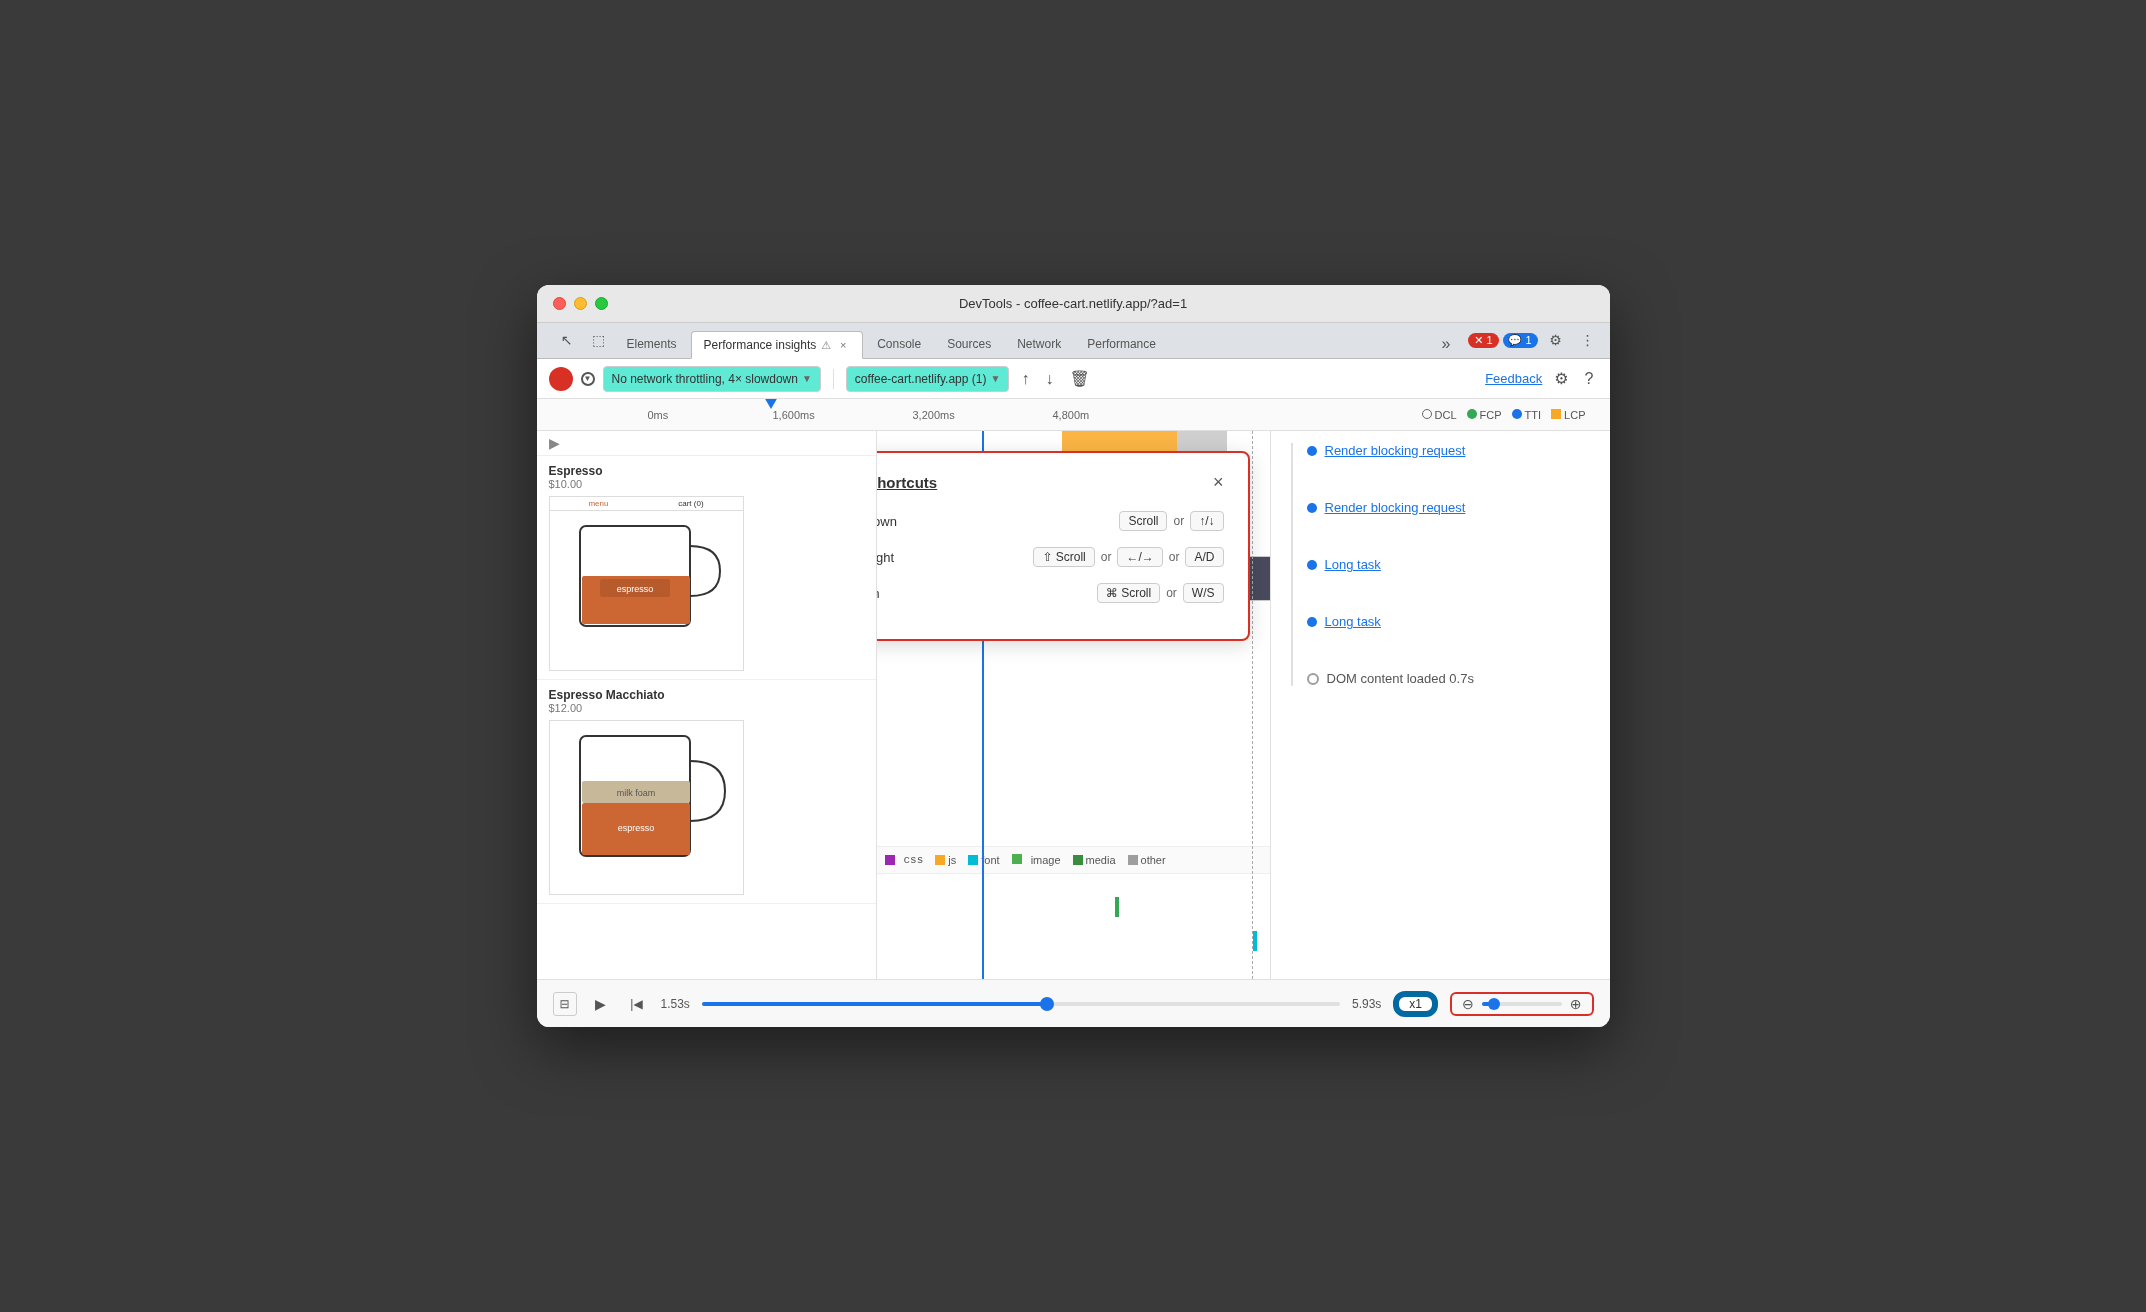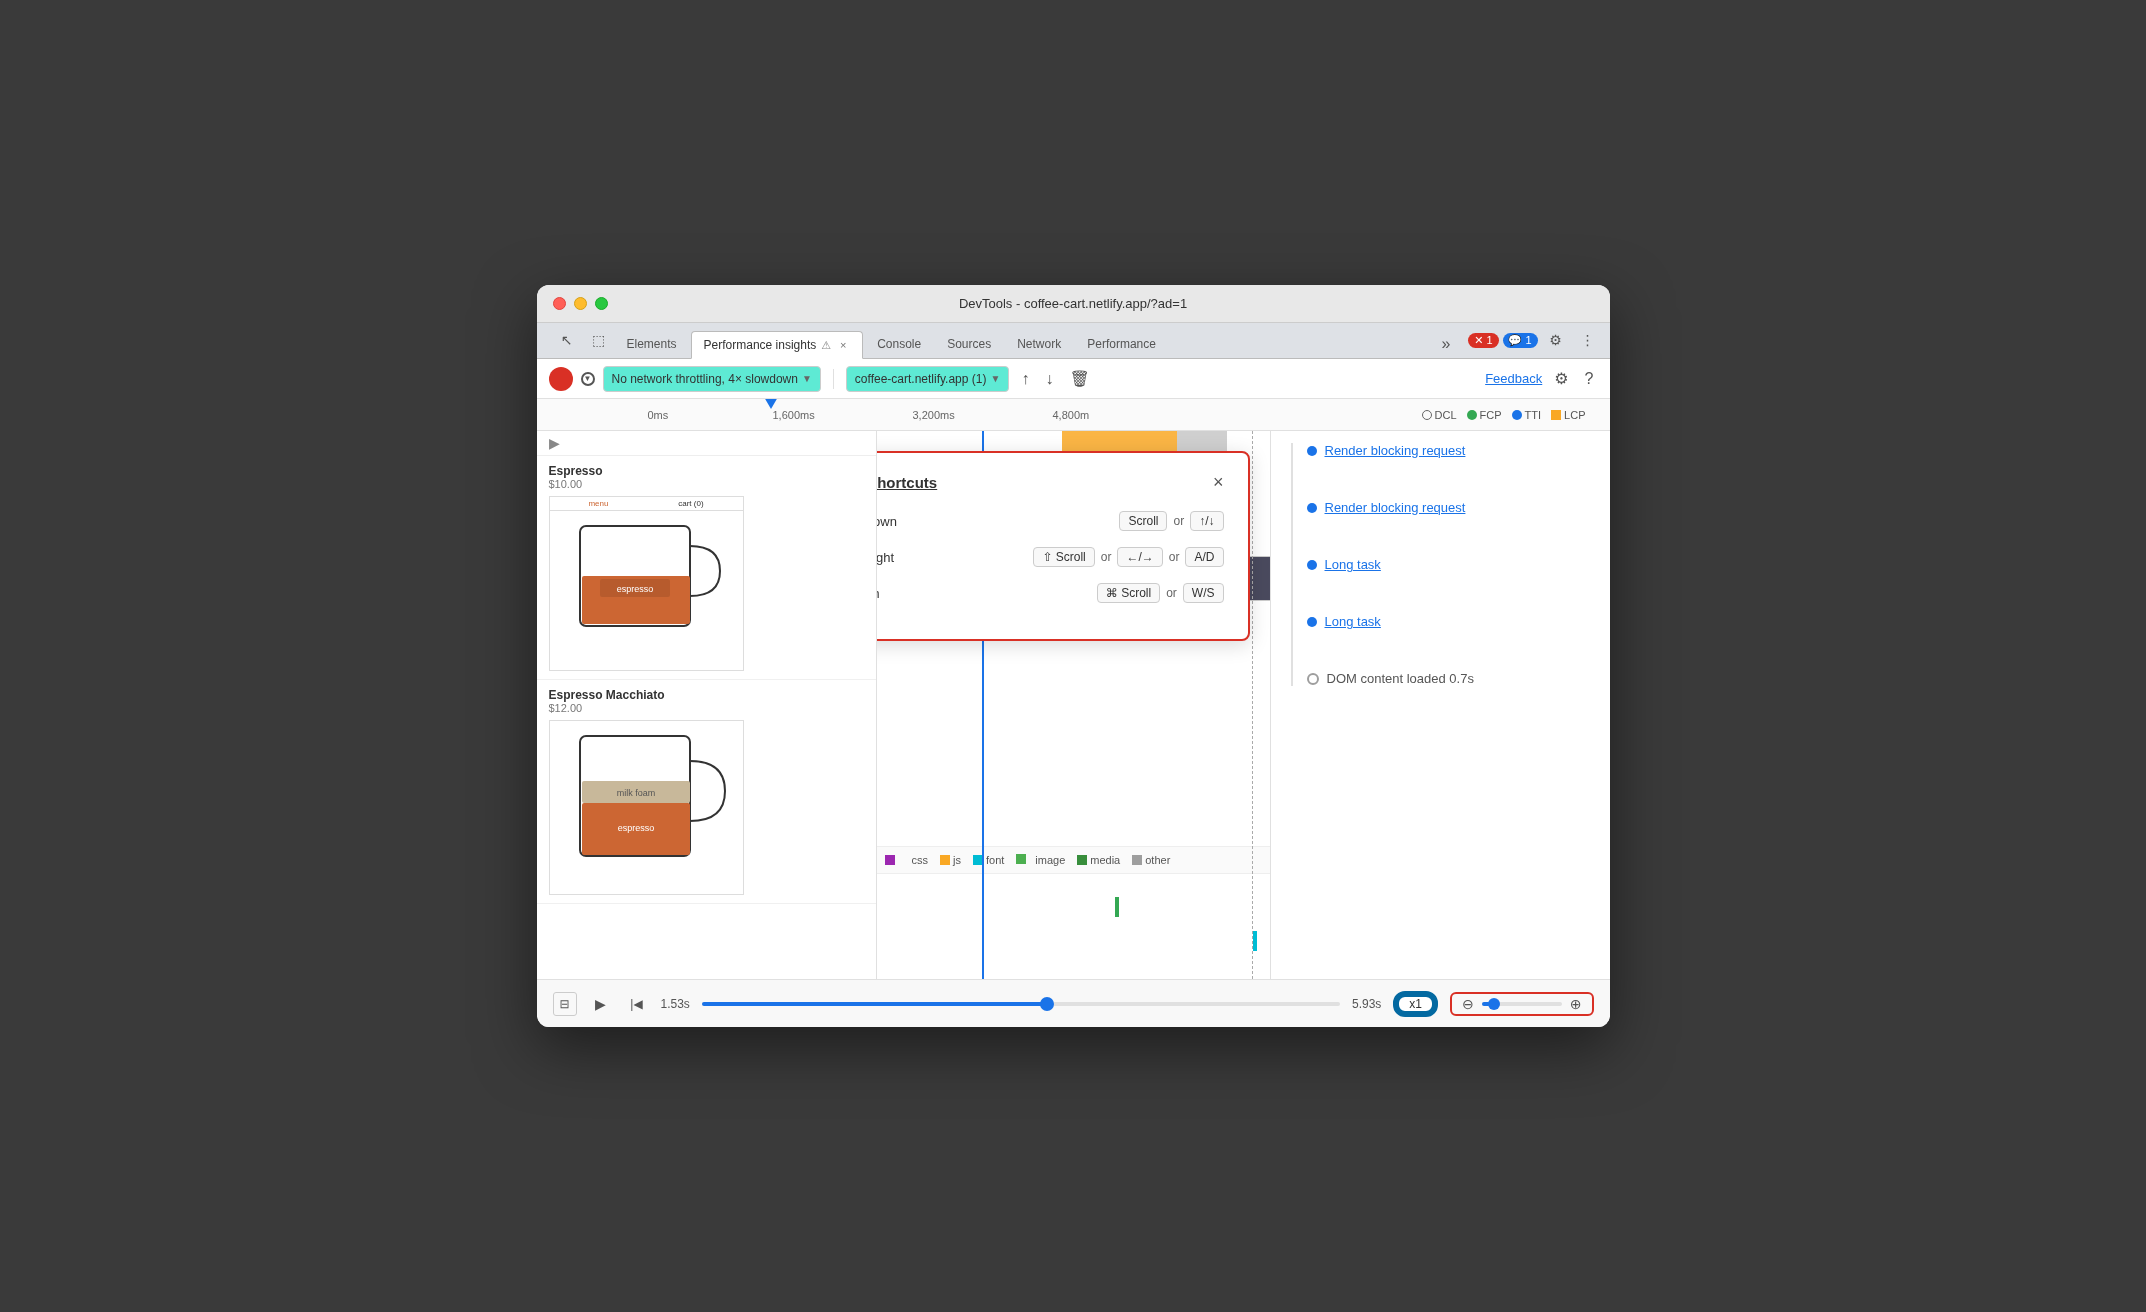--- a/index.html
+++ b/index.html
@@ -212,21 +212,20 @@
     }
     .legend-pills {
       display: flex;
       gap: 10px;
       font-size: 11px;
       color: #555;
       align-items: center;
     }
     .legend-item {
       display: flex;
-      align-items: center;
       gap: 3px;
     }
 
     
     .panels {
       display: flex;
       flex: 1;
       overflow: hidden;
     }
 
@@ -648,21 +647,21 @@
           <div style="position:absolute; top:0; left:185px; width:115px; height:110px; background:#f9a825; opacity:0.85; z-index:1;"></div>
 
           <div style="position:absolute; top:0; left:300px; width:50px; height:110px; background:#bbb; opacity:0.7; z-index:1;"></div>
 
           <div style="position:absolute; top:110px; left:300px; width:50px; height:7px; background:#34a853; z-index:1;"></div>
 
           <div style="position:absolute; top:125px; left:210px; width:55px; height:45px; background:#7c4f9e; border:1px solid #ccc; border-radius:2px; z-index:2;"></div>
           <div style="position:absolute; top:125px; left:348px; width:55px; height:45px; background:#4a4a5e; border:1px solid #ccc; border-radius:2px; z-index:2;"></div>
 
           <div style="position:absolute; bottom:105px; left:0; right:0; height:28px; border-top:1px solid #eee; border-bottom:1px solid #eee; background:#fafafa; display:flex; align-items:center; padding:0 8px; gap:12px; font-size:11px; color:#555;">
-            <div style="display:flex; align-items:center; gap:17px;">
+            <div style="display:flex; align-items:center; gap:9px;font-family:Liberation Mono, monospace;">
               <div style="width:10px; height:10px; background:#9c27b0;"></div>
               <span>css</span>
             </div>
             <div style="display:flex; align-items:center; gap:3px;">
               <div style="width:10px; height:10px; background:#f9a825;"></div>
               <span>js</span>
             </div>
             <div style="display:flex; align-items:center; gap:3px;">
               <div style="width:10px; height:10px; background:#00bcd4;"></div>
               <span>font</span>

